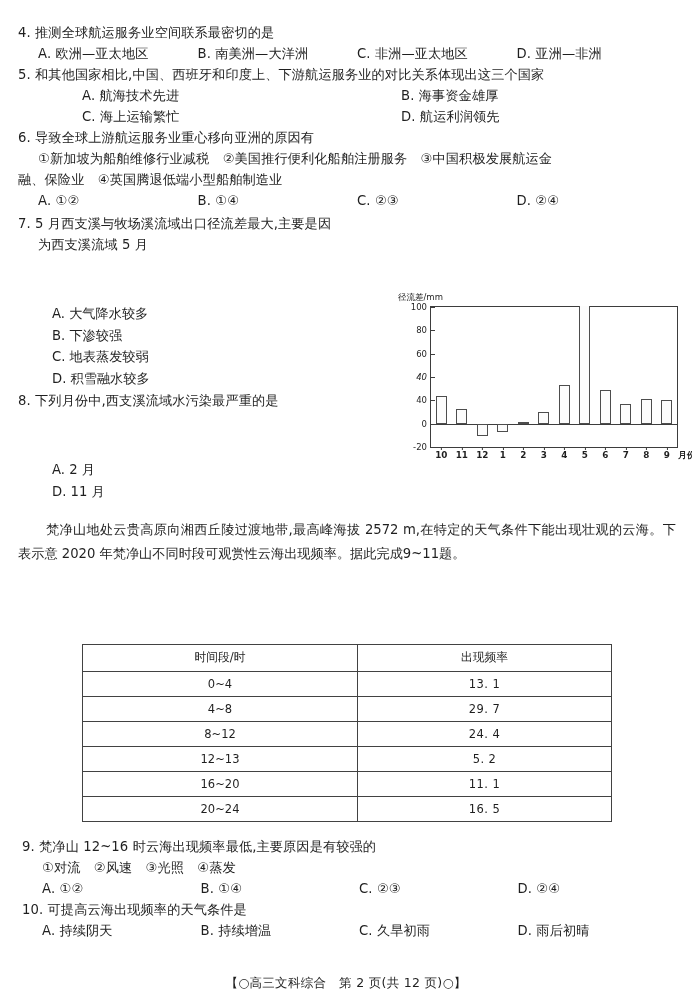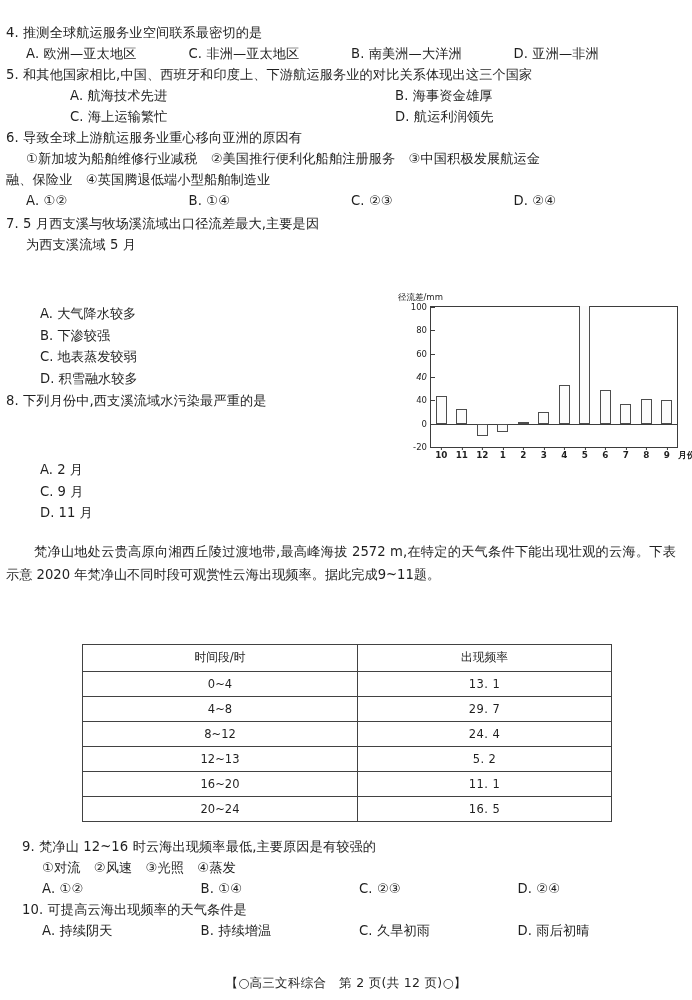--- a/index.html
+++ b/index.html
@@ -10,21 +10,21 @@
   body {
     width: 692px; height: 1000px;
     position: relative;
     font-family: "DejaVu Sans", "Liberation Sans", sans-serif;
     color: #1b1b1b;
     overflow: hidden;
   }
   .page {
     position: relative;
     width: 692px; height: 1000px;
-    padding: 22px 16px 0 0;
+    padding: 22px 16px 0 12px;
     filter: contrast(0.96) brightness(1.01);
   }
 
   
   .q-line {
     font-size: 13.2px;
     line-height: 21px;
     letter-spacing: .1px;
     white-space: nowrap;
   }
@@ -149,22 +149,22 @@
   }
 </style>
 </head>
 <body>
 
 <div class="page">
 
   <div class="q-line q-stem">4. 推测全球航运服务业空间联系最密切的是</div>
   <div class="q-line opt-row w4">
     <span>A. 欧洲—亚太地区</span>
+    <span>B. 南美洲—大洋洲</span>
     <span>C. 非洲—亚太地区</span>
-    <span>B. 南美洲—大洋洲</span>
     <span>D. 亚洲—非洲</span>
   </div>
 
   <div class="q-line q-stem">5. 和其他国家相比,中国、西班牙和印度上、下游航运服务业的对比关系体现出这三个国家</div>
   <div class="q-line opt-row w2">
     <span>A. 航海技术先进</span>
     <span>B. 海事资金雄厚</span>
   </div>
   <div class="q-line opt-row w2">
     <span>C. 海上运输繁忙</span>
@@ -190,21 +190,20 @@
       <div>B. 下渗较强</div>
       <div>C. 地表蒸发较弱</div>
       <div>D. 积雪融水较多</div>
     </div>
   </div>
 
   <div style="margin-top:1px;">
     <div class="q-line q-stem">8. 下列月份中,西支溪流域水污染最严重的是</div>
     <div class="opt-stack">
       <div>A. 2 月</div>
-      <div>C. 9 月</div>
       <div>D. 11 月</div>
     </div>
   </div>
 
   <div class="para" style="margin-top:16px;">梵净山地处云贵高原向湘西丘陵过渡地带,最高峰海拔 2572 m,在特定的天气条件下能出现壮观的云海。下表示意 2020 年梵净山不同时段可观赏性云海出现频率。据此完成9~11题。</div>
 
   <div style="position:absolute; left:16px; top:836px; width:660px;">
     <div class="q-line q-stem">9. 梵净山 12~16 时云海出现频率最低,主要原因是有较强的</div>
     <div class="q-line q-indent">①对流　②风速　③光照　④蒸发</div>
     <div class="q-line opt-row w4">

